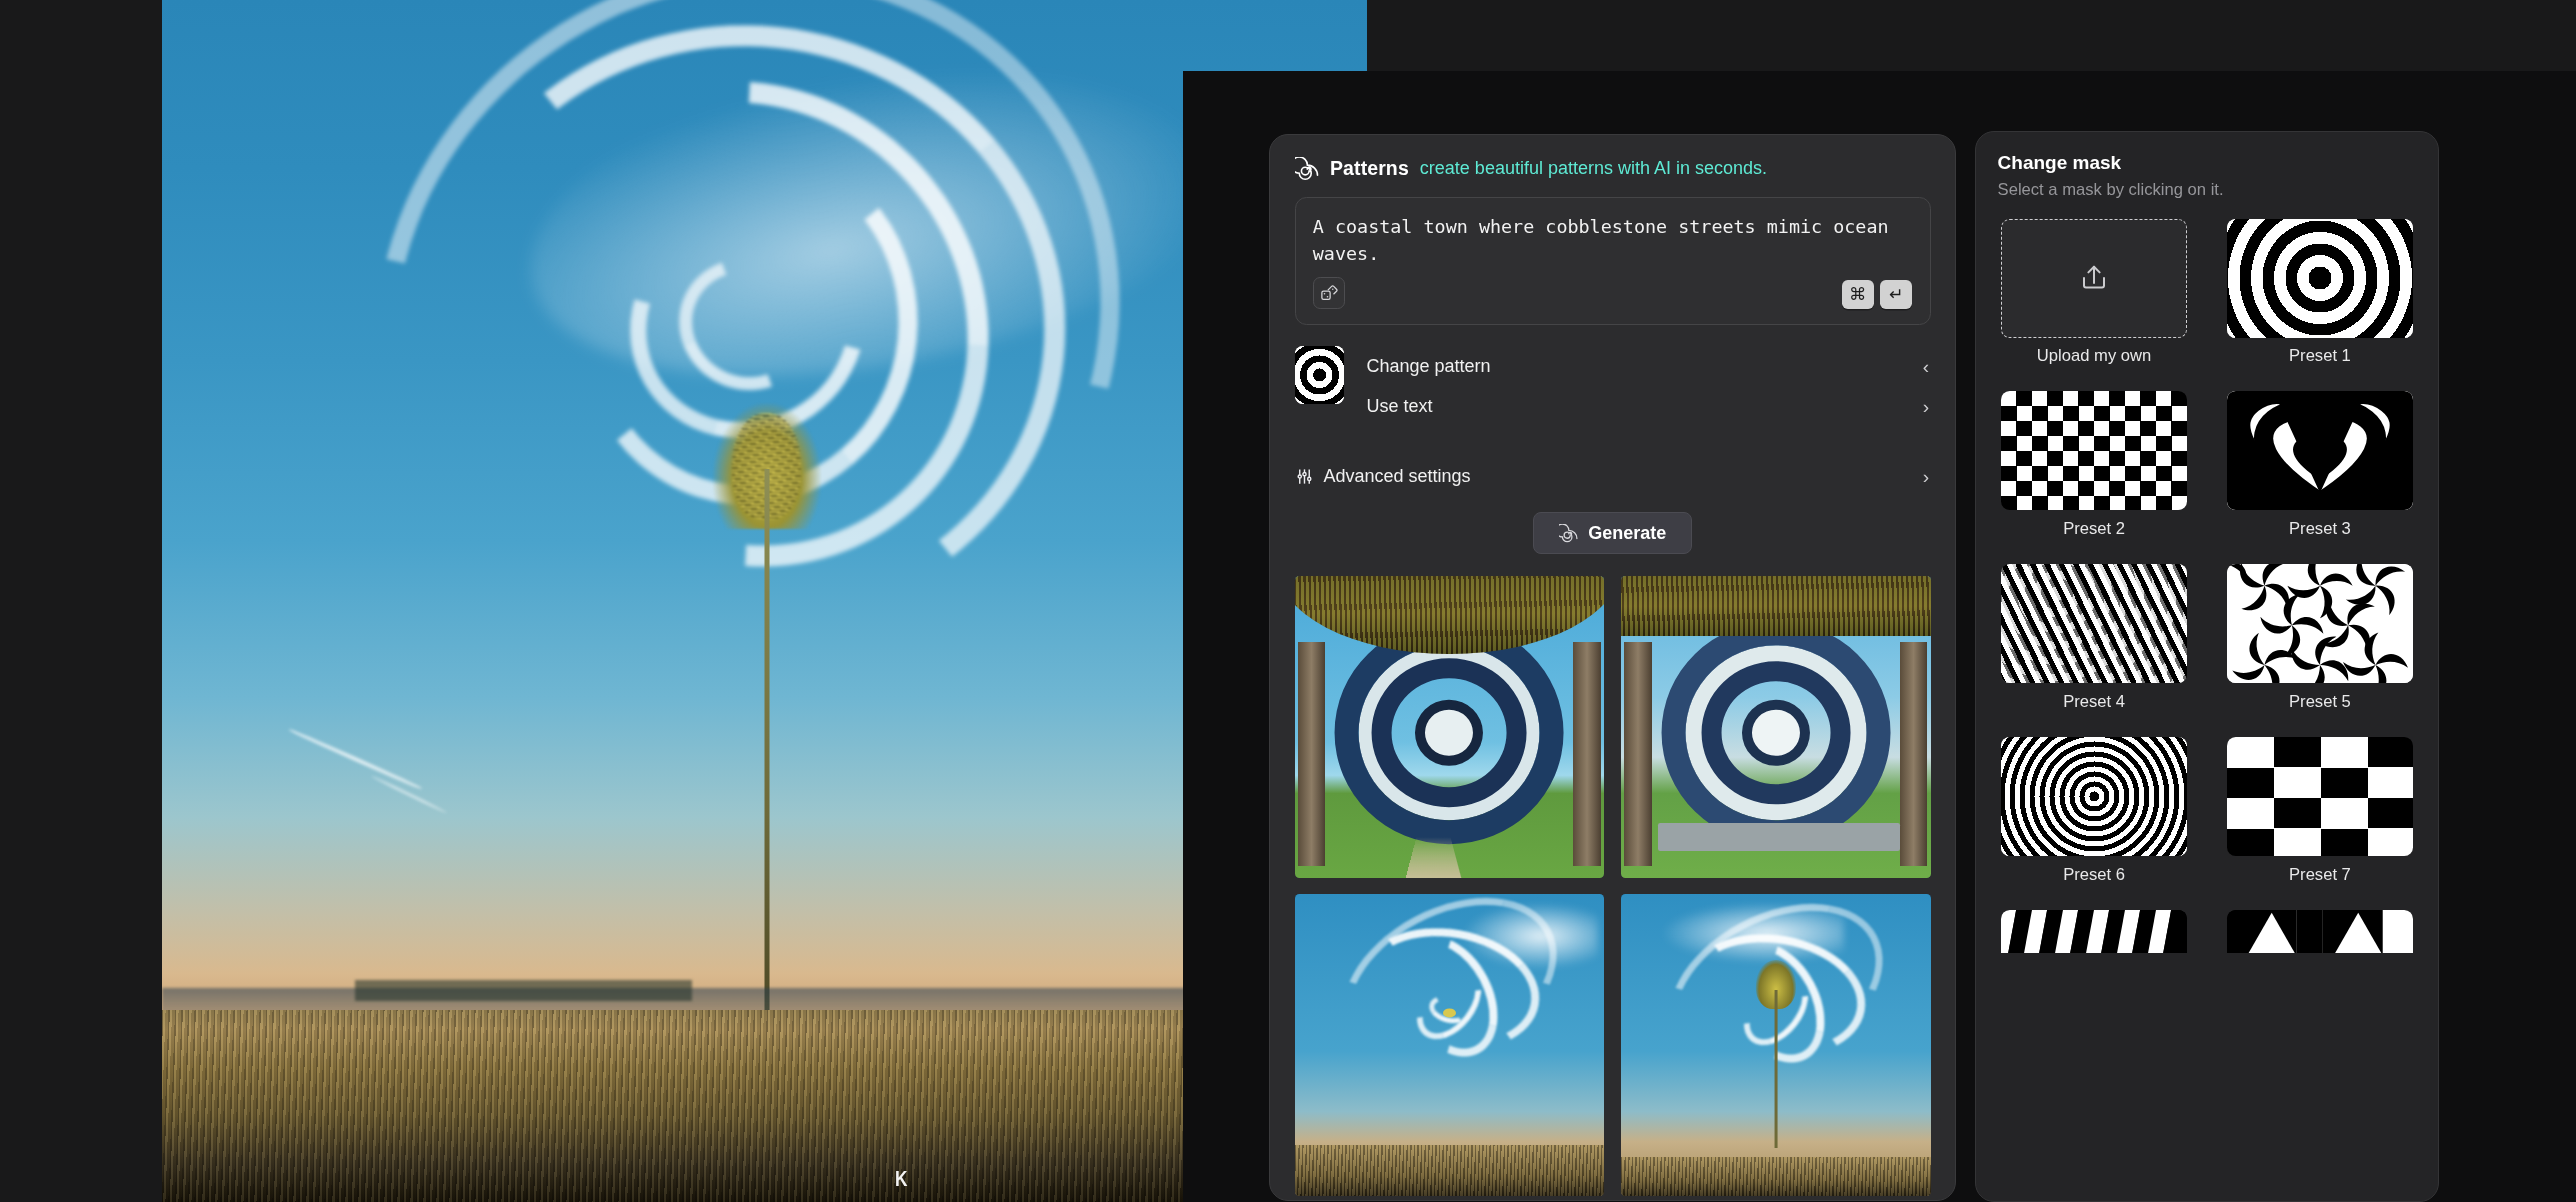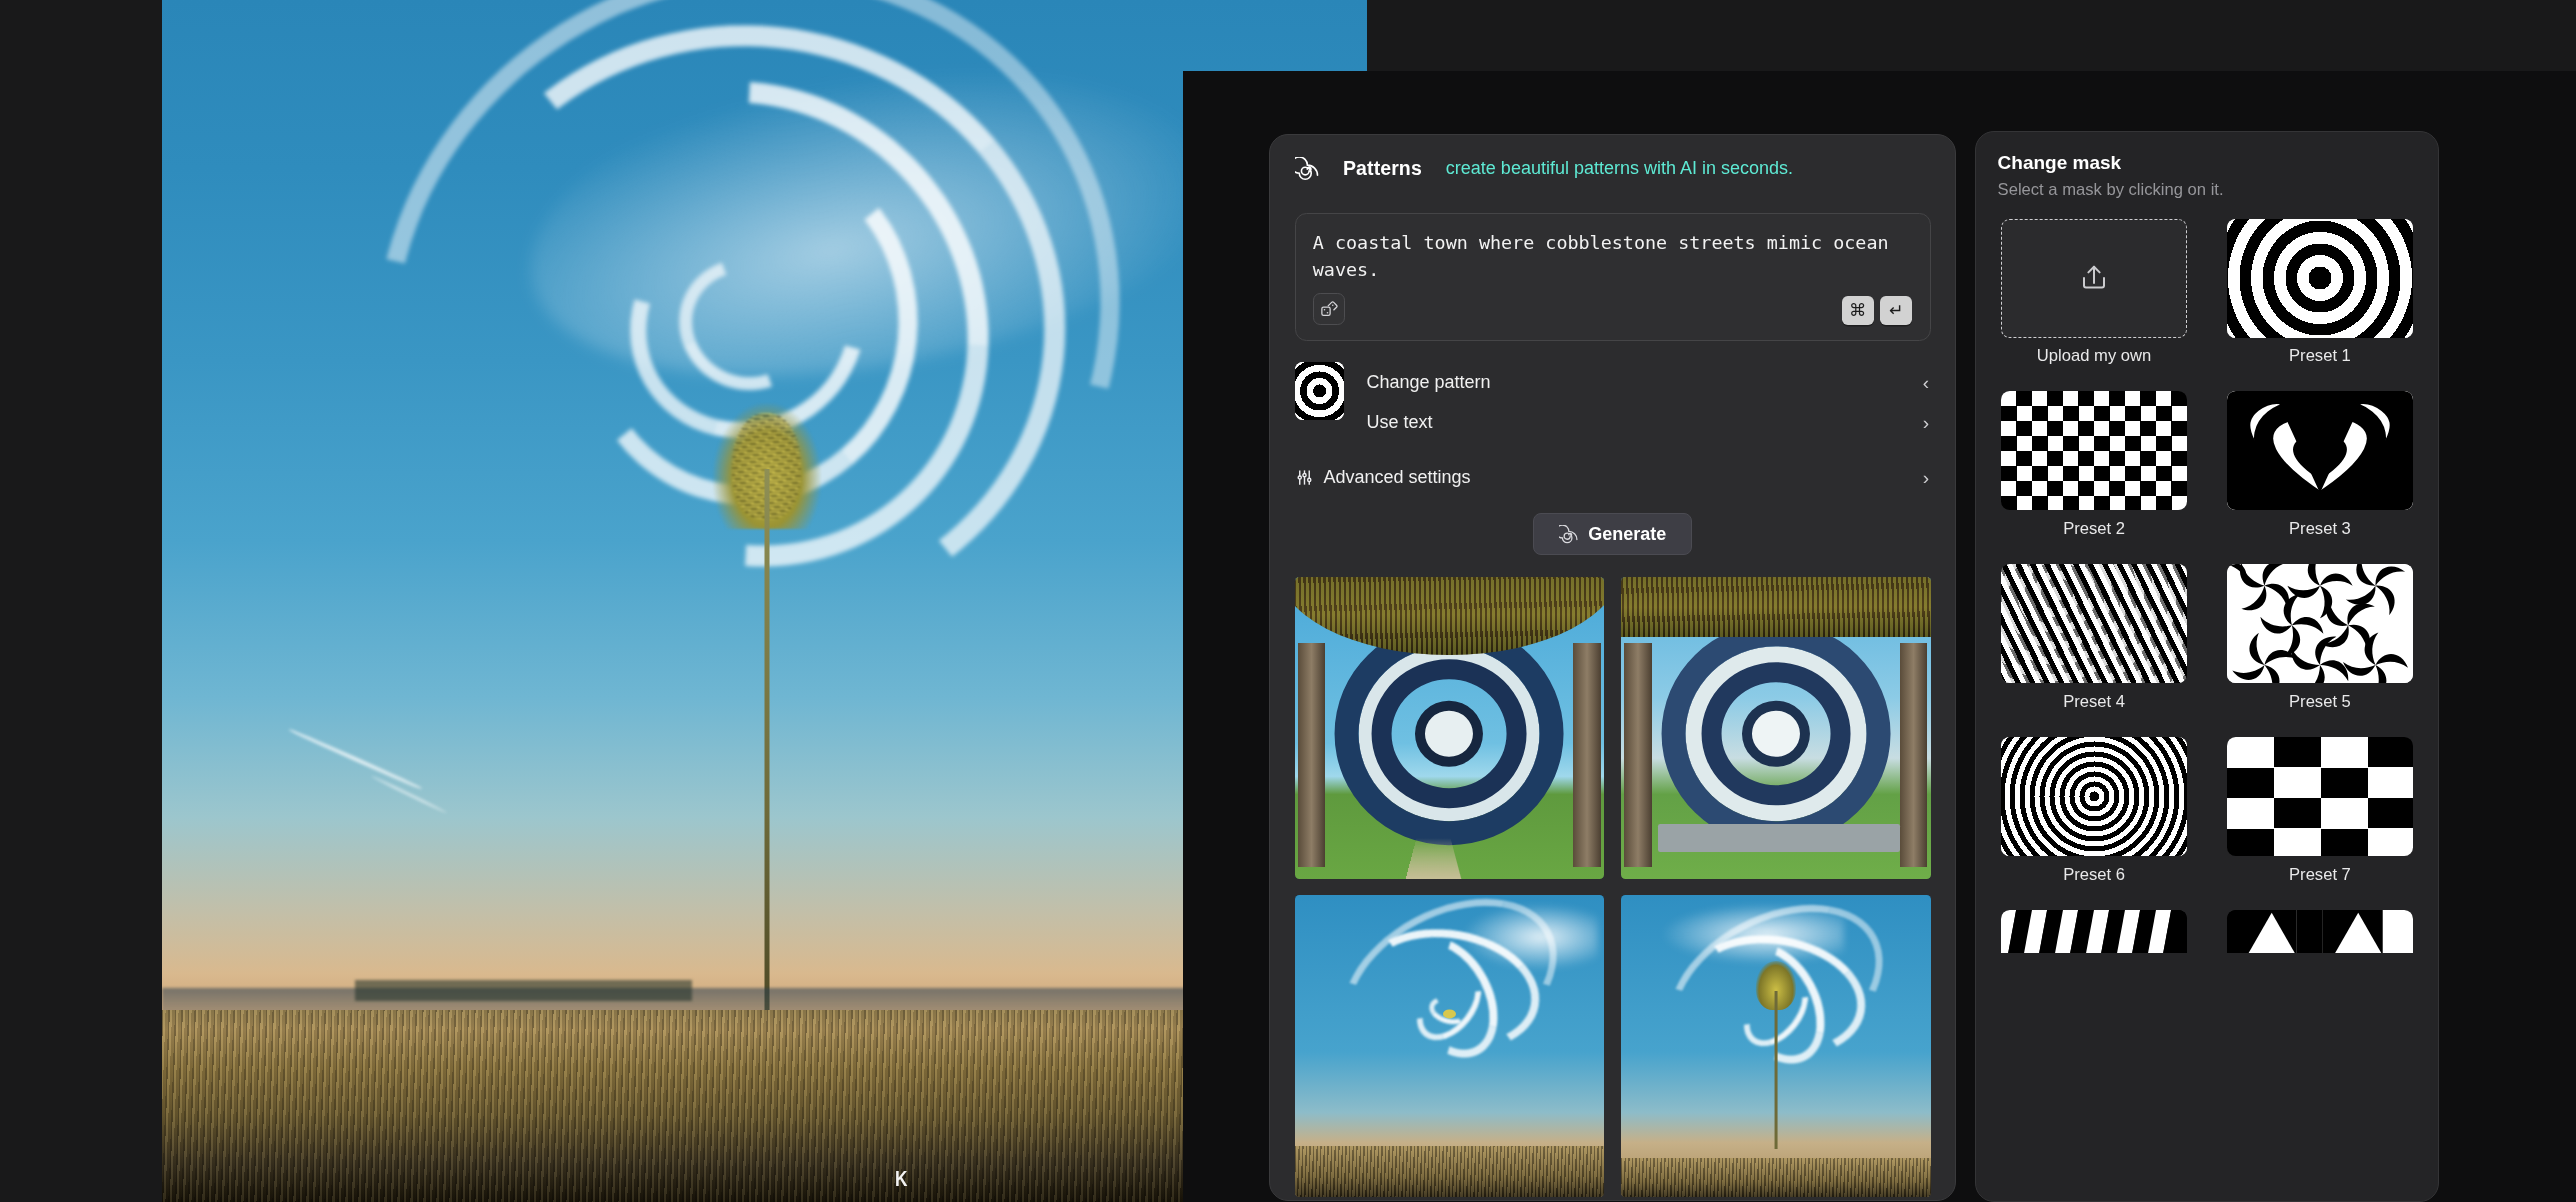--- a/index.html
+++ b/index.html
@@ -104,21 +104,21 @@
     position: absolute; left: 1183px; top: 71px; width: 1393px; height: 1131px;
     background: #0e0e0f;
   }
 
   
   #patterns-card {
     position: absolute; left: 1269px; top: 134px; width: 687px; height: 1067px;
     background: #2c2c2e; border: 0.7px solid #3a3a3c;
     border-radius: 19px; padding: 21.6px 24.5px;
   }
-  .card-head { display: flex; align-items: center; gap: 24px; margin-bottom: 32px; }
+  .card-head { display: flex; align-items: center; gap: 11px; margin-bottom: 16px; }
   .brand-name { color: #fff; font-size: 19.5px; font-weight: 700; letter-spacing: 0.1px; }
   .brand-tag { color: #5eead4; font-size: 18px; }
 
   .prompt-box {
     position: relative; background: #2f2f31; border: 0.7px solid #454547;
     border-radius: 11.5px; padding: 16px 17.3px 14.4px 17.3px; min-height: 123px;
   }
   .prompt-text {
     color: #f2f2f2; font-family: "DejaVu Sans Mono", "Liberation Mono", monospace;
     font-size: 18.4px; line-height: 1.45; white-space: pre-wrap; word-break: break-word;
@@ -142,21 +142,21 @@
   }
   .option-row {
     margin-left: 72px; height: 40px; display: flex; align-items: center;
     justify-content: space-between; cursor: pointer;
   }
   .option-label { color: #f1f1f1; font-size: 18px; }
   .chev { color: #cfcfd2; font-size: 19px; line-height: 1; padding-right: 1.4px; }
 
   .adv-row {
     display: flex; align-items: center; justify-content: space-between;
-    margin-top: 19px; height: 33px; cursor: pointer; text-align: right;
+    margin-top: 34px; height: 33px; cursor: pointer; text-align: right;
   }
   .adv-left { display: flex; align-items: center; gap: 10px; }
 
   .generate-wrap { display: flex; justify-content: center; margin-top: 19px; }
   .generate-btn {
     display: flex; align-items: center; gap: 10px;
     background: #3e3e45; border: 0.7px solid #4b4b52; border-radius: 8px;
     padding: 9.4px 24.5px; color: #ffffff; font-size: 18px; font-weight: 700;
     cursor: pointer;
   }

